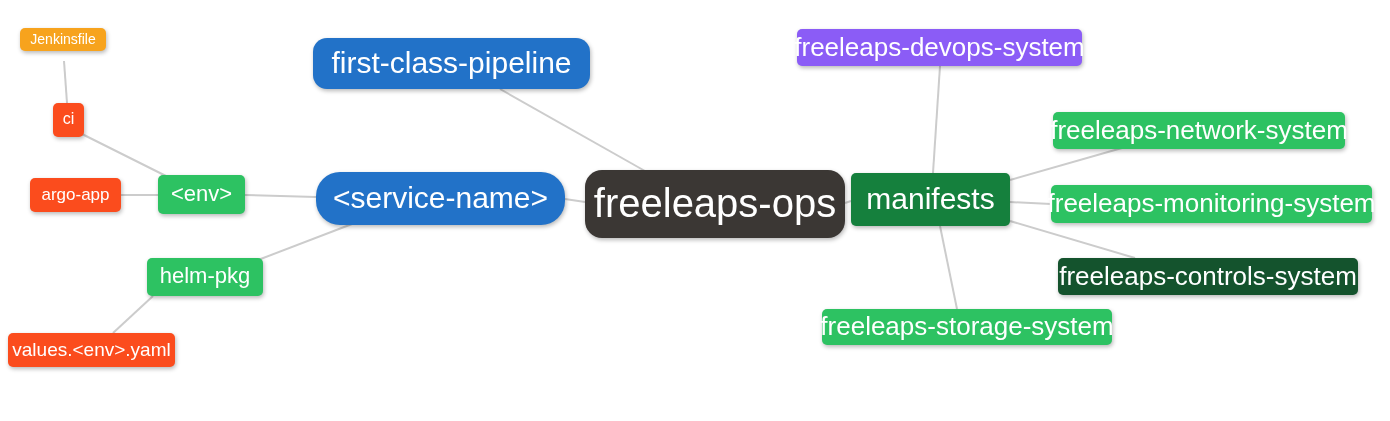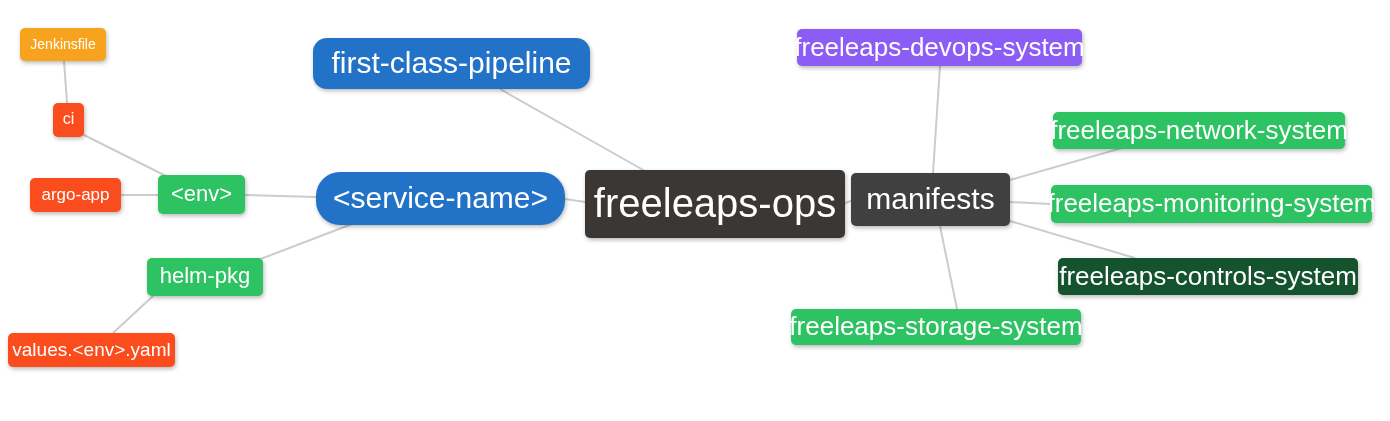--- a/index.html
+++ b/index.html
@@ -56,21 +56,21 @@
       <line x1="500" y1="89" x2="645" y2="171" stroke="#cccccc" stroke-width="2"></line>
       <line x1="565" y1="199" x2="585" y2="202" stroke="#cccccc" stroke-width="2"></line>
       <line x1="845" y1="203" x2="851" y2="201" stroke="#cccccc" stroke-width="2"></line>
       <line x1="933" y1="173" x2="940" y2="66" stroke="#cccccc" stroke-width="2"></line>
       <line x1="1010" y1="180" x2="1122" y2="148" stroke="#cccccc" stroke-width="2"></line>
       <line x1="1010" y1="202" x2="1051" y2="204" stroke="#cccccc" stroke-width="2"></line>
       <line x1="1010" y1="221" x2="1135" y2="258" stroke="#cccccc" stroke-width="2"></line>
       <line x1="940" y1="226" x2="957" y2="309" stroke="#cccccc" stroke-width="2"></line>
     </svg>
   <div id="node-layer">
-      <div class="node" style="left: 20px; top: 28px; width: 86px; height: 33px; font-size: 14px; background: rgb(247, 163, 29);">
+      <div class="node" style="left: 20px; top: 28px; width: 86px; height: 23px; font-size: 14px; background: rgb(247, 163, 29);">
         <span>Jenkinsfile</span>
       </div>
       <div class="node" style="left: 53px; top: 103px; width: 31px; height: 34px; font-size: 16px; background: rgb(251, 76, 29);">
         <span>ci</span>
       </div>
       <div class="node" style="left: 30px; top: 178px; width: 91px; height: 34px; font-size: 17px; background: rgb(251, 76, 29);">
         <span>argo-app</span>
       </div>
       <div class="node" style="left: 158px; top: 175px; width: 87px; height: 39px; font-size: 22px; background: rgb(45, 194, 98);">
         <span>&lt;env&gt;</span>
@@ -80,35 +80,35 @@
       </div>
       <div class="node" style="left: 8px; top: 333px; width: 167px; height: 34px; font-size: 19px; background: rgb(251, 76, 29);">
         <span>values.&lt;env&gt;.yaml</span>
       </div>
       <div class="node" style="left: 313px; top: 38px; width: 277px; height: 51px; font-size: 30px; background: rgb(34, 114, 200); border-radius: 14px;">
         <span>first-class-pipeline</span>
       </div>
       <div class="node" style="left: 316px; top: 172px; width: 249px; height: 53px; font-size: 30px; background: rgb(34, 114, 200); border-radius: 24px;">
         <span>&lt;service-name&gt;</span>
       </div>
-      <div class="node" style="left: 585px; top: 170px; width: 260px; height: 68px; font-size: 40px; background: rgb(59, 55, 52);">
+      <div class="node" style="left: 585px; top: 170px; width: 260px; height: 68px; font-size: 40px; background: rgb(59, 55, 52); border-radius: 17px;">
         <span>freeleaps-ops</span>
       </div>
-      <div class="node" style="left: 851px; top: 173px; width: 159px; height: 53px; font-size: 30px; background: #404040;">
+      <div class="node" style="left: 851px; top: 173px; width: 159px; height: 53px; font-size: 30px; background: #15803d;">
         <span>manifests</span>
       </div>
       <div class="node" style="left: 797px; top: 29px; width: 285px; height: 37px; font-size: 26px; background: #8b5cf6;">
         <span>freeleaps-devops-system</span>
       </div>
       <div class="node" style="left: 1053px; top: 112px; width: 292px; height: 37px; font-size: 26px; background: rgb(45, 194, 98);">
         <span>freeleaps-network-system</span>
       </div>
       <div class="node" style="left: 1051px; top: 185px; width: 321px; height: 38px; font-size: 26px; background: rgb(45, 194, 98);">
         <span>freeleaps-monitoring-system</span>
       </div>
       <div class="node" style="left: 1058px; top: 258px; width: 300px; height: 37px; font-size: 26px; background: #14532d;">
         <span>freeleaps-controls-system</span>
       </div>
-      <div class="node" style="left: 791px; top: 309px; width: 290px; height: 36px; font-size: 26px; background: rgb(45, 194, 98);">
+      <div class="node" style="left: 822px; top: 309px; width: 290px; height: 36px; font-size: 26px; background: rgb(45, 194, 98);">
         <span>freeleaps-storage-system</span>
       </div>
     </div>
 </div>
 
 </body></html>

